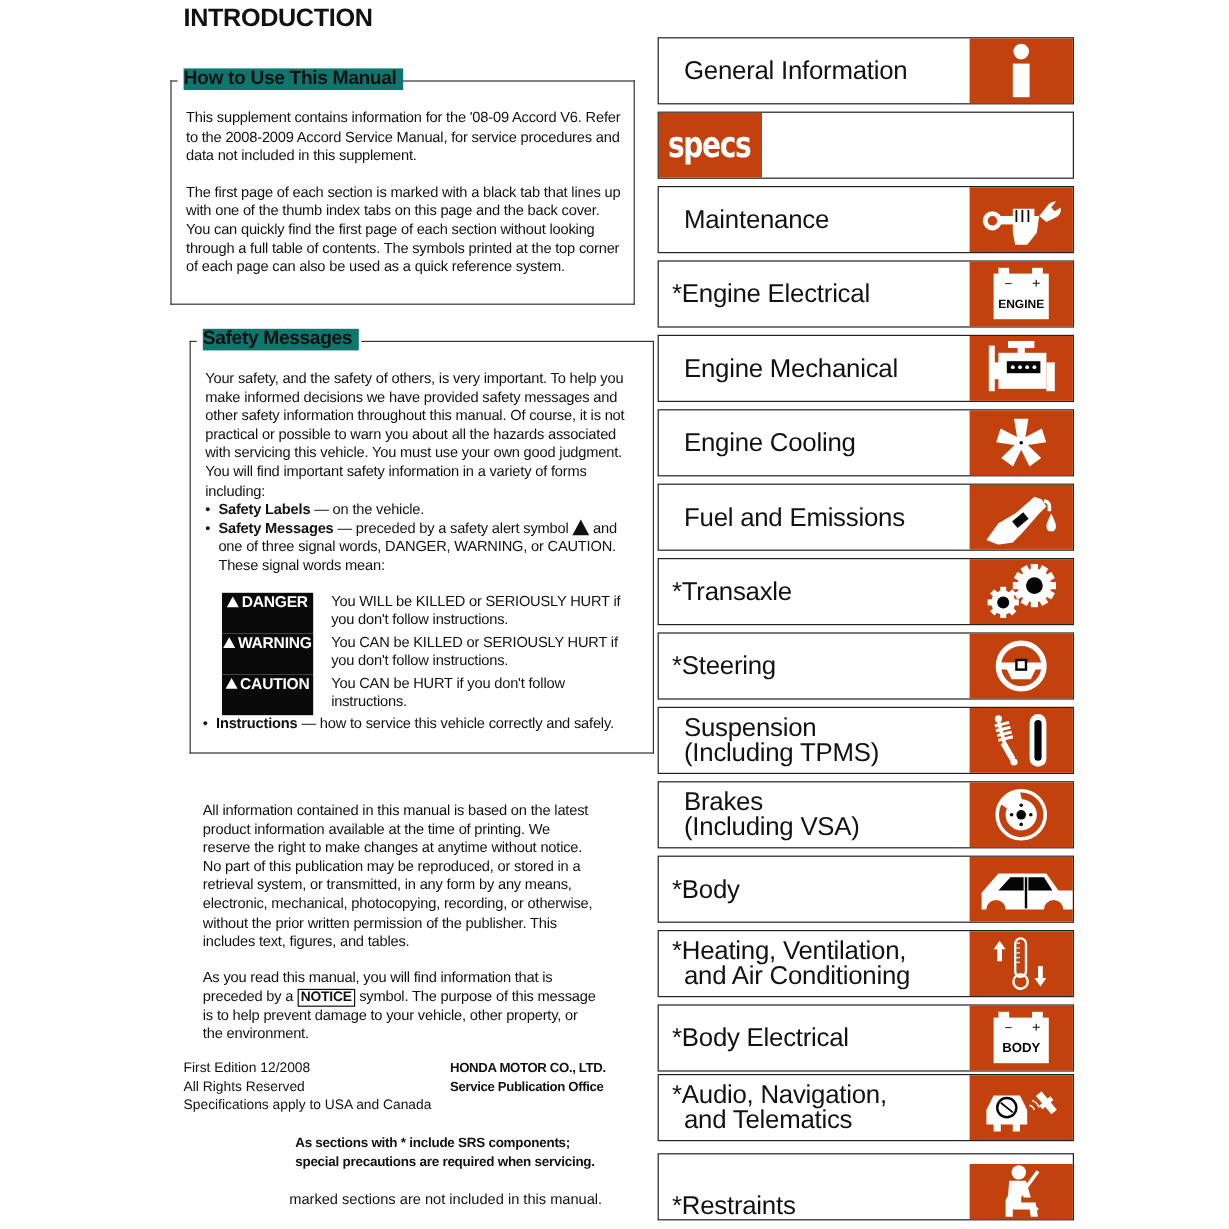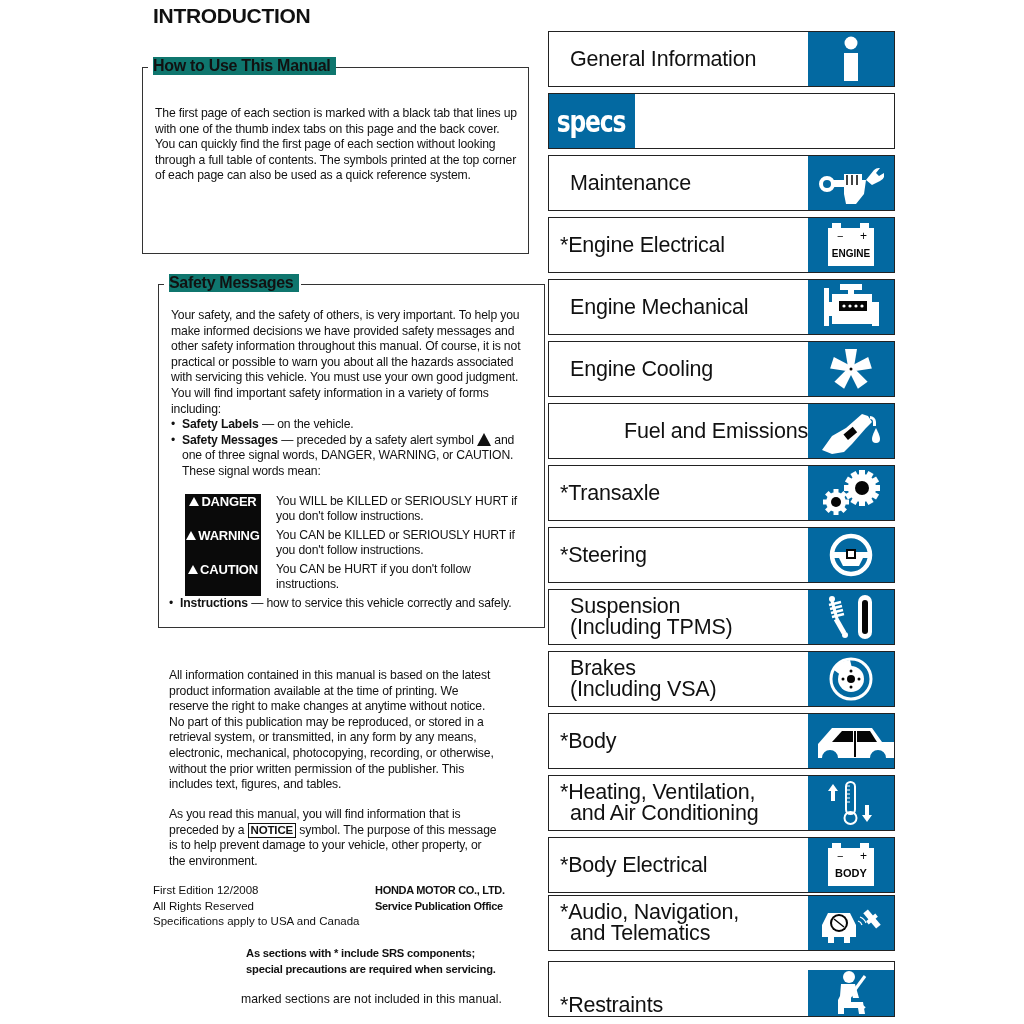--- a/index.html
+++ b/index.html
@@ -53,36 +53,37 @@
 
   
   .tabs { position: absolute; left: 548px; top: 31px; width: 347px; }
   .tab { position: absolute; left: 0; width: 345px; height: 54px; border: 1.5px solid #222;
          background: #fff; display: flex; cursor: pointer; }
   .tab-label { flex: 1; display: flex; flex-direction: column; justify-content: center;
                padding-left: 21px; font-size: 21.5px; line-height: 21px; letter-spacing: -0.2px; }
   .tab-label.star { padding-left: 11px; }
   .tab-label .l2 { padding-left: 0; }
   .tab-label.star .l2 { padding-left: 10px; }
-  .tab-icon { flex: none; width: 86px; background: #0369a1; display: flex; align-items: center;
+  .tab-icon { flex: none; width: 86px; background: #c2410c; display: flex; align-items: center;
               justify-content: center; color: #fff; }
   .tab-icon svg { display: block; }
   .specs-text { font-family: "DejaVu Sans", sans-serif; font-weight: bold; font-size: 30px;
                 letter-spacing: -1.5px; transform: scaleX(0.78); color: #fff; margin-left: 6px; }
 </style>
 </head>
 <body>
 
 <h1 class="page-title">INTRODUCTION</h1>
 
 <section class="frame" style="left:142px; top:67px; width:385px; height:186px;">
   <div class="frame-top-left"></div>
   <div class="frame-top-right" style="left:190px;"></div>
   <div class="frame-heading">How to Use This Manual</div>
   <div class="frame-body" style="top:24px;">
+    <p>This supplement contains information for the '08-09 Accord V6. Refer to the 2008-2009 Accord Service Manual, for service procedures and data not included in this supplement.</p>
     <div class="gap"></div>
     <p>The first page of each section is marked with a black tab that lines up with one of the thumb index tabs on this page and the back cover. You can quickly find the first page of each section without looking through a full table of contents. The symbols printed at the top corner of each page can also be used as a quick reference system.</p>
   </div>
 </section>
 
 <section class="frame" style="left:158px; top:284px; width:385px; height:343px;">
   <div class="frame-top-left"></div>
   <div class="frame-top-right" style="left:142px;"></div>
   <div class="frame-heading">Safety Messages</div>
   <div class="frame-body" style="top:24px;">
@@ -224,21 +225,21 @@
           <path d="M-3 -2 L-6 -20 L6 -20 L3 -2z" transform="rotate(144)"></path>
           <path d="M-3 -2 L-6 -20 L6 -20 L3 -2z" transform="rotate(216)"></path>
           <path d="M-3 -2 L-6 -20 L6 -20 L3 -2z" transform="rotate(288)"></path>
           <circle r="5"></circle>
         </g>
         <circle r="1.5" fill="#050505"></circle>
       </svg>
     </div>
   </div>
 
-  <div class="tab" style="top:372px;text-align:right;">
+  <div class="tab" style="top:372px;">
     <div class="tab-label">
         <span>Fuel and Emissions</span>
       </div>
     <div class="tab-icon">
       <svg width="62" height="46" viewBox="0 0 62 46">
         <path d="M2 42 l10 -14 l14 -8 l16 -14 l6 2 l4 6 l-6 6 l-14 16 l-8 8 l-12 2z" fill="#fff"></path>
         <rect x="24" y="22" width="12" height="7" fill="#050505" transform="rotate(-40 30 25)"></rect>
         <path d="M50 8 a6 6 0 0 1 6 6 v4 h-3 v-4 a3 3 0 0 0 -3 -3z" fill="#fff"></path>
         <path d="M56 20 c-3 6 -4 9 -4 11 a4 4 0 0 0 8 0 c0 -2 -1 -5 -4 -11z" fill="#fff"></path>
       </svg>

